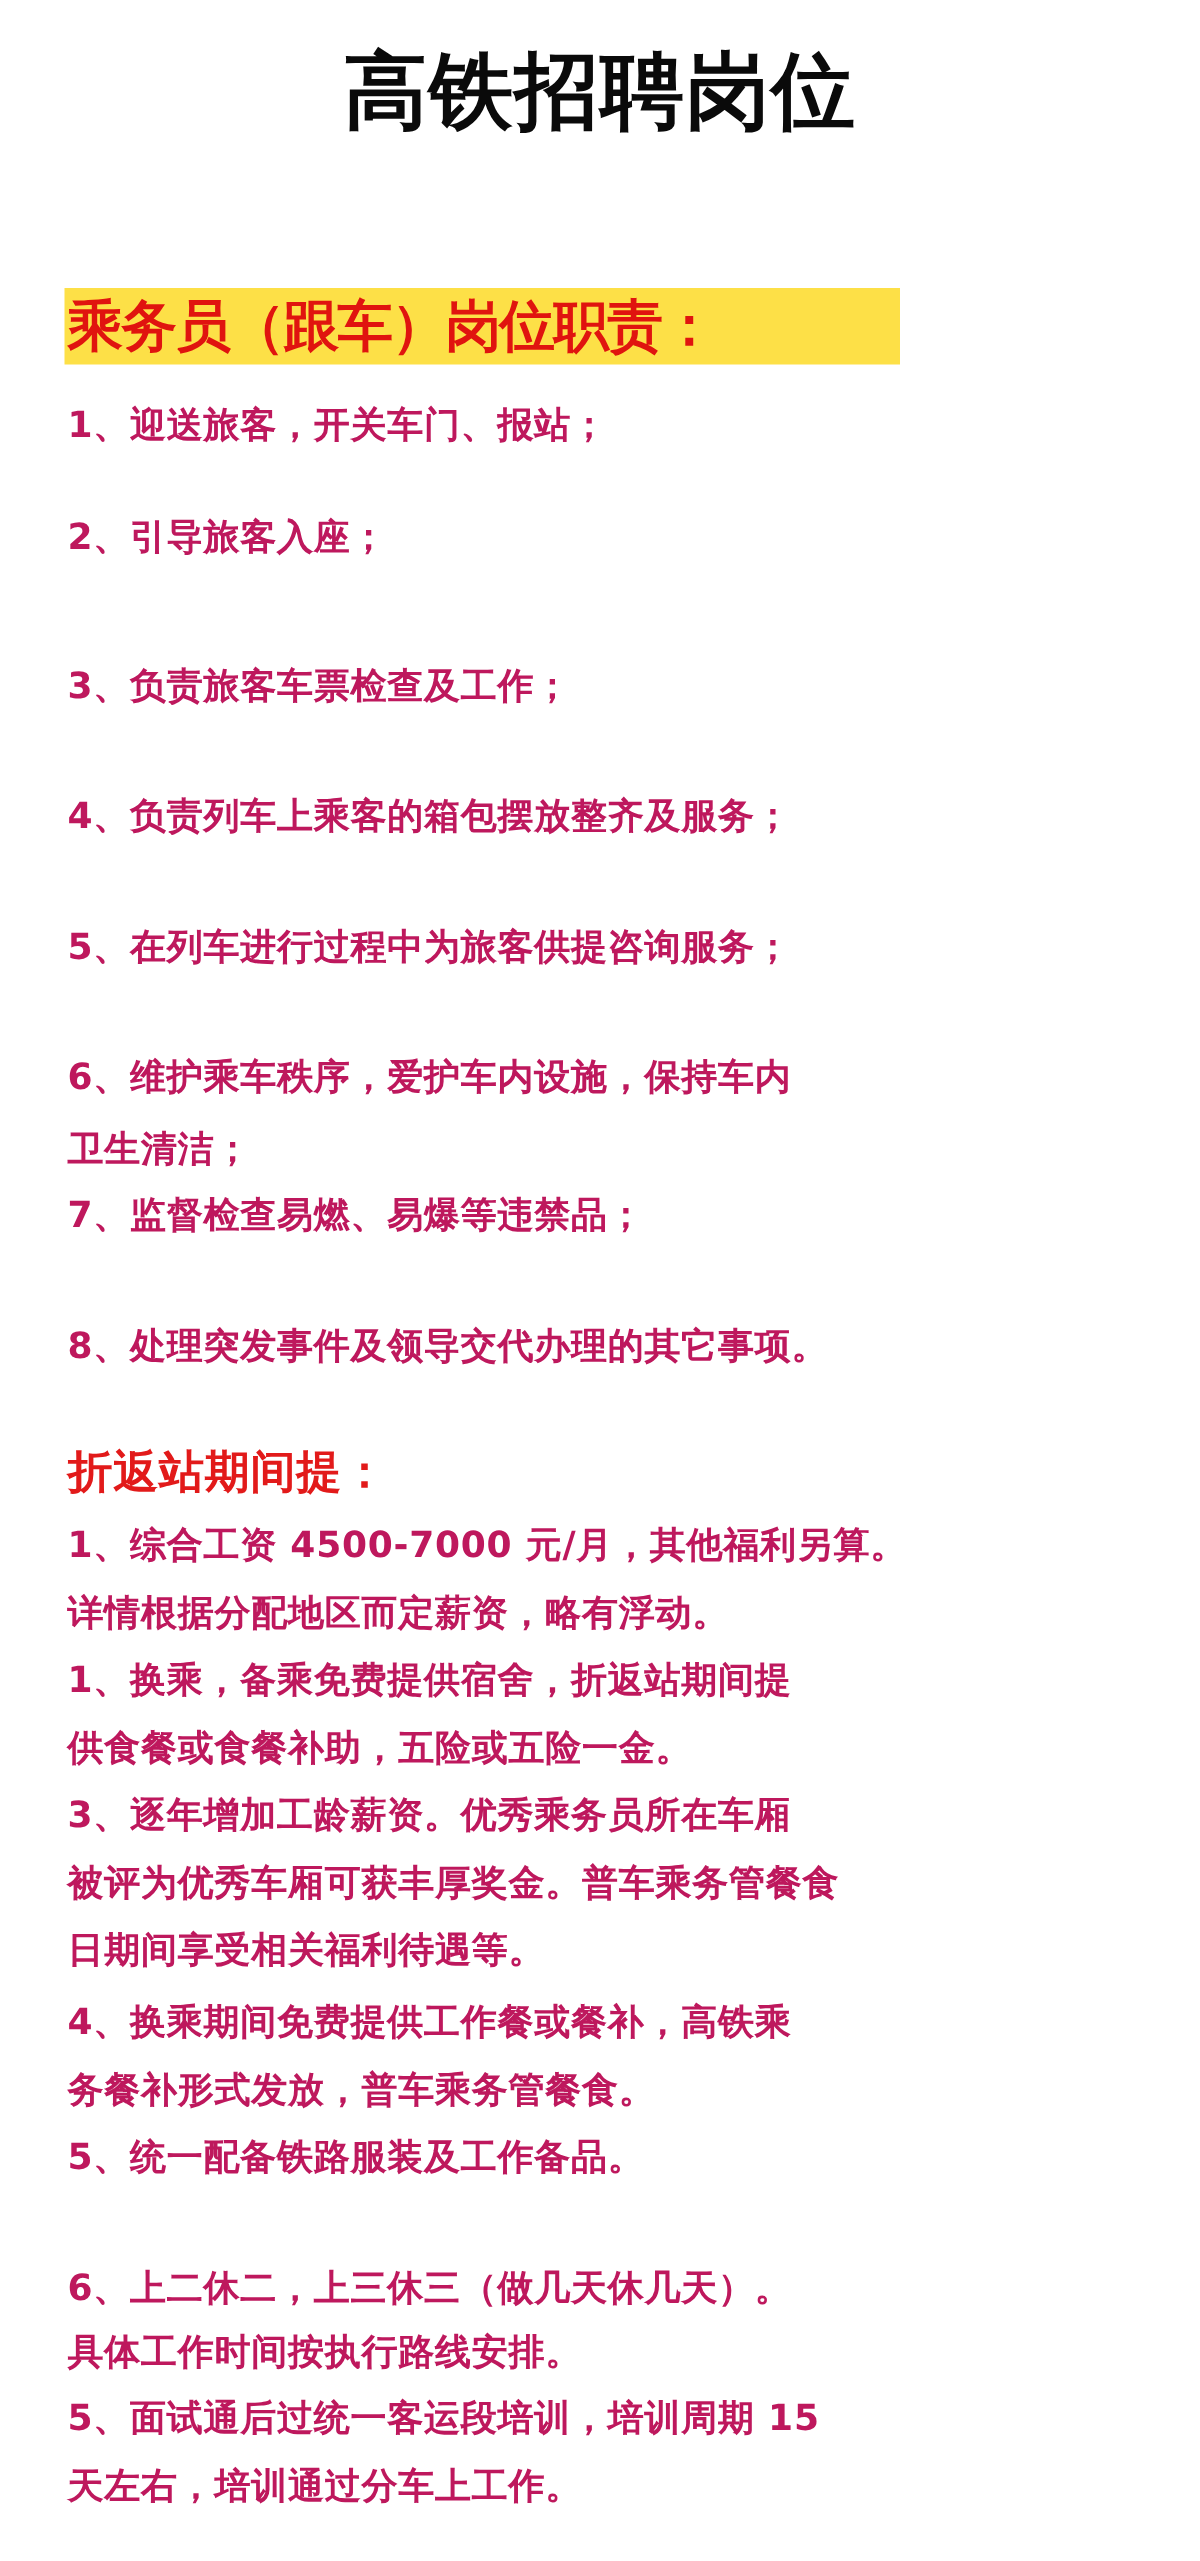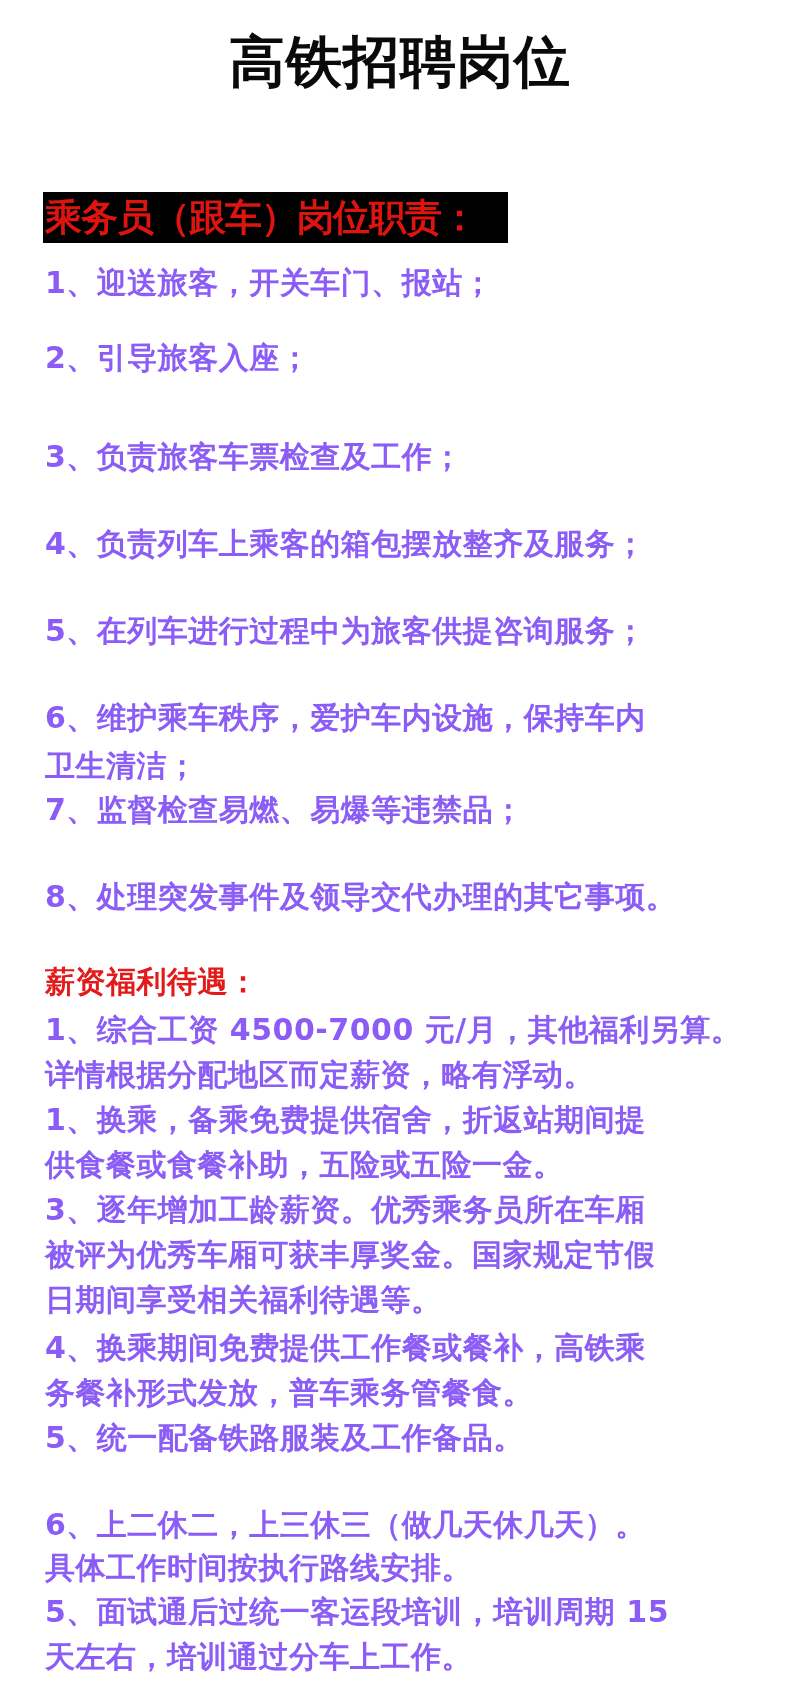--- a/index.html
+++ b/index.html
@@ -1,25 +1,25 @@
 <!DOCTYPE html>
 <html><head>
 <meta charset="utf-8">
 <style>
   html, body { margin: 0; padding: 0; background: #ffffff; }
   body { width: 800px; height: 1707px; position: relative; overflow: hidden;
          font-family: "DejaVu Sans", "Liberation Sans", sans-serif; color: #111; }
   .title { position: absolute; left: 0; width: 800px; top: 0; text-align: center;
            font-size: 56px; font-weight: bold; line-height: 68px; letter-spacing: 1px; color: #0a0a0a; margin-top: 28px; }
-  .duty-head { position: absolute; left: 43px; top: 192px; width: 465px; height: 51px;
-               background: #000000; }
+  .duty-head { position: absolute; left: 43px; top: 192px; width: 557px; height: 51px;
+               background: #fde047; }
   .duty-head span { position: absolute; left: 2px; top: 0; font-size: 37px; font-weight: bold;
                     line-height: 51px; color: #e0140f; white-space: nowrap; letter-spacing: -1px; }
-  .line { position: absolute; left: 45px; font-size: 30px; font-weight: bold; line-height: 44px;
-          white-space: nowrap; color: #8b5cf6; letter-spacing: 0.5px; }
+  .line { position: absolute; left: 45px; font-size: 24px; font-weight: bold; line-height: 44px;
+          white-space: nowrap; color: #be185d; letter-spacing: 0.5px; }
   .red { color: #e21a1a; font-size: 30px; }
 </style>
 </head>
 <body>
 
 <div class="title">高铁招聘岗位</div>
 
 <div class="duty-head">
   <span>乘务员（跟车）岗位职责：</span>
 </div>
@@ -27,28 +27,28 @@
 <div class="line" style="top:261px">1、迎送旅客，开关车门、报站；</div>
 <div class="line" style="top:336px">2、引导旅客入座；</div>
 <div class="line" style="top:435px">3、负责旅客车票检查及工作；</div>
 <div class="line" style="top:522px">4、负责列车上乘客的箱包摆放整齐及服务；</div>
 <div class="line" style="top:609px">5、在列车进行过程中为旅客供提咨询服务；</div>
 <div class="line" style="top:696px">6、维护乘车秩序，爱护车内设施，保持车内</div>
 <div class="line" style="top:744px">卫生清洁；</div>
 <div class="line" style="top:788px">7、监督检查易燃、易爆等违禁品；</div>
 <div class="line" style="top:875px">8、处理突发事件及领导交代办理的其它事项。</div>
 
-<div class="line red" style="top:960px">薪资福利待遇：</div>
+<div class="line red" style="top:960px">折返站期间提：</div>
 
 <div class="line" style="top:1008px">1、综合工资 4500-7000 元/月，其他福利另算。</div>
 <div class="line" style="top:1053px">详情根据分配地区而定薪资，略有浮动。</div>
 <div class="line" style="top:1098px">1、换乘，备乘免费提供宿舍，折返站期间提</div>
 <div class="line" style="top:1143px">供食餐或食餐补助，五险或五险一金。</div>
 <div class="line" style="top:1188px">3、逐年增加工龄薪资。优秀乘务员所在车厢</div>
-<div class="line" style="top:1233px">被评为优秀车厢可获丰厚奖金。国家规定节假</div>
+<div class="line" style="top:1233px">被评为优秀车厢可获丰厚奖金。普车乘务管餐食</div>
 <div class="line" style="top:1278px">日期间享受相关福利待遇等。</div>
 <div class="line" style="top:1326px">4、换乘期间免费提供工作餐或餐补，高铁乘</div>
 <div class="line" style="top:1371px">务餐补形式发放，普车乘务管餐食。</div>
 <div class="line" style="top:1416px">5、统一配备铁路服装及工作备品。</div>
 <div class="line" style="top:1503px">6、上二休二，上三休三（做几天休几天）。</div>
 <div class="line" style="top:1546px">具体工作时间按执行路线安排。</div>
 <div class="line" style="top:1590px">5、面试通后过统一客运段培训，培训周期 15</div>
 <div class="line" style="top:1635px">天左右，培训通过分车上工作。</div>
 
 </body></html>

